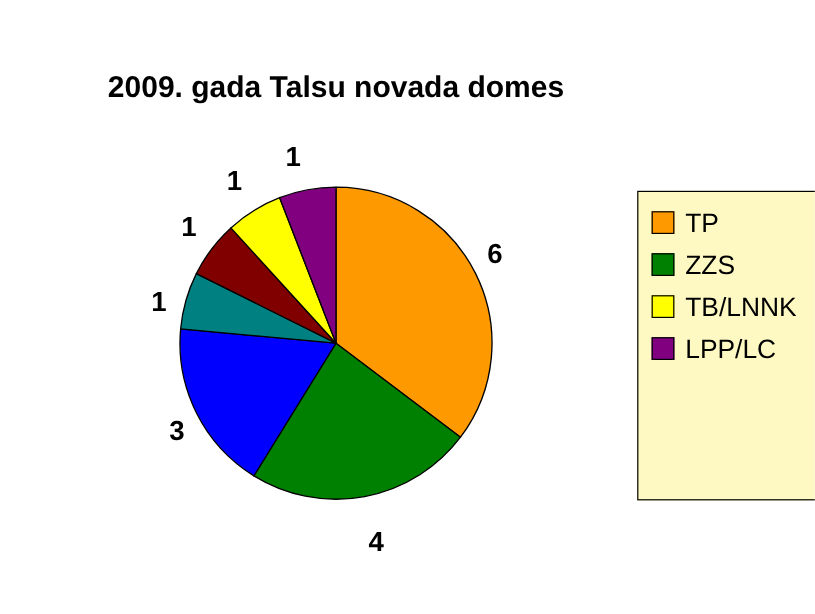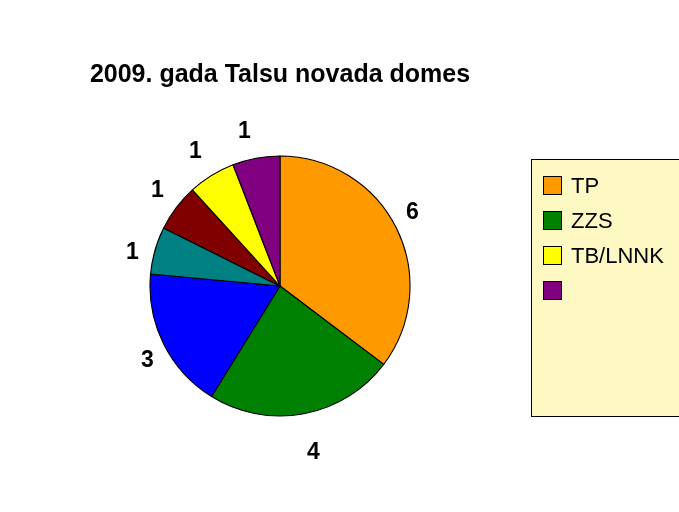--- a/index.html
+++ b/index.html
@@ -145,17 +145,18 @@
         <div class="legend-item">
           <span class="legend-swatch" style="background: rgb(0, 128, 0);"></span>
           <span class="legend-label">ZZS</span>
         </div>
         <div class="legend-item">
           <span class="legend-swatch" style="background: rgb(255, 255, 0);"></span>
           <span class="legend-label">TB/LNNK</span>
         </div>
         <div class="legend-item">
           <span class="legend-swatch" style="background: rgb(128, 0, 128);"></span>
+          <span class="legend-label">LPP/LC</span>
         </div>
       </div>
   </div>
 
 </div>
 
 </body></html>

